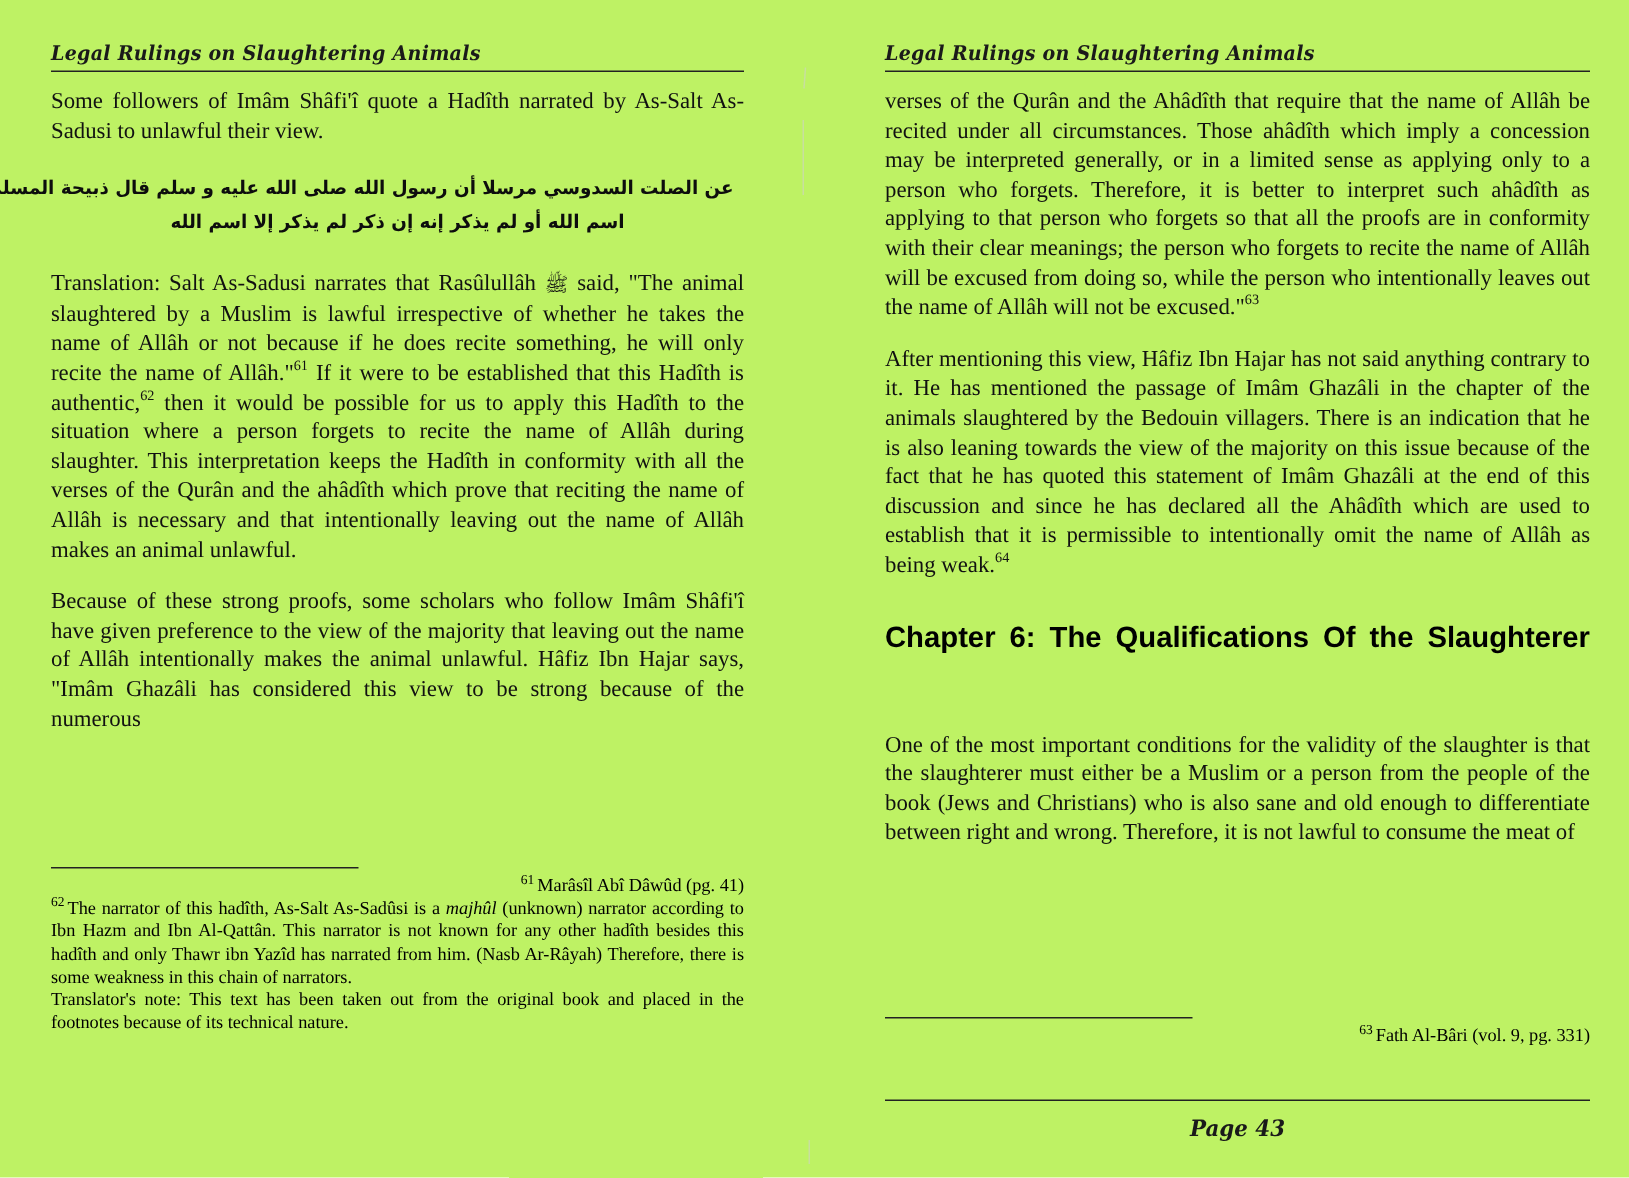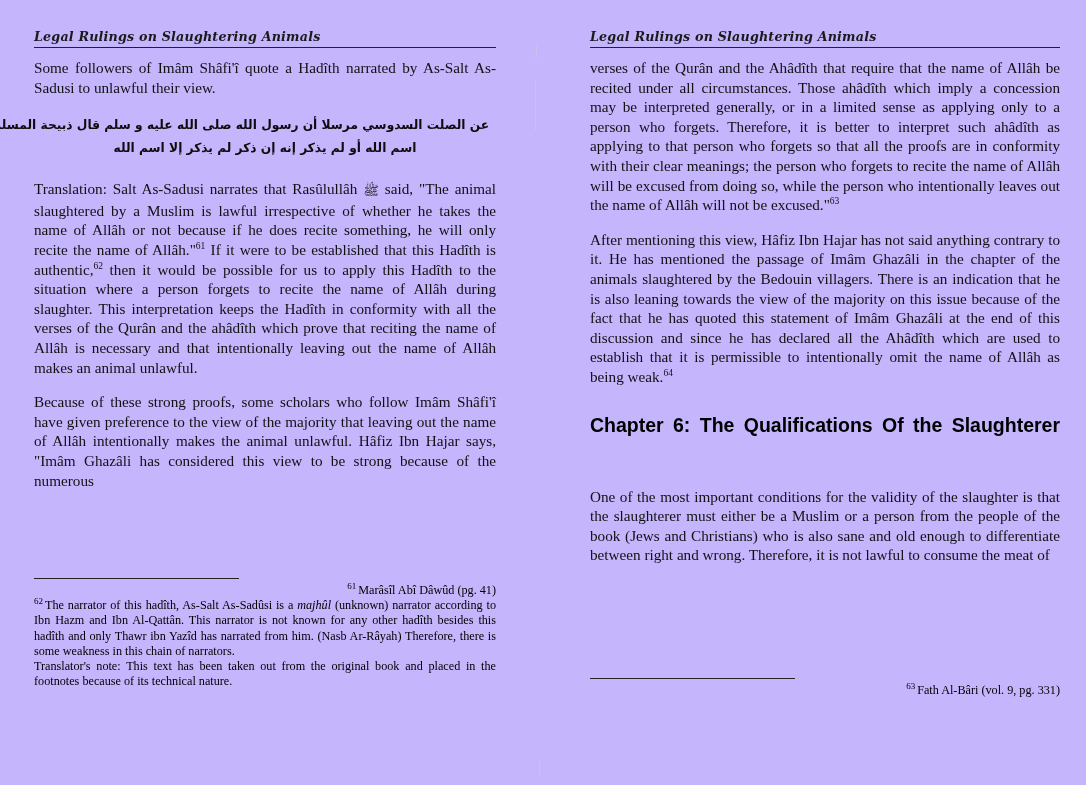--- a/index.html
+++ b/index.html
@@ -13,21 +13,21 @@
     position: relative;
     overflow: hidden;
     font-family: "Liberation Serif", "DejaVu Serif", serif;
     color: #000000;
   }
 
   
   #scan-sheet {
     position: absolute;
     inset: 0;
-    background: #c4b5fd;
+    background: #bef264;
   }
 
   
   .gutter-artifact {
     position: absolute;
     background: #cfcfcf;
     opacity: .55;
   }
   #gutter-mark-top   { left: 536px; top: 45px;  width: 1px; height: 14px; transform: rotate(4deg); }
   #gutter-mark-mid   { left: 535px; top: 80px;  width: 1px; height: 50px; }
@@ -238,16 +238,20 @@
 
       <p class="body-text tight">One of the most important conditions for the validity of the slaughter is that the slaughterer must either be a Muslim or a person from the people of the book (Jews and Christians) who is also sane and old enough to differentiate between right and wrong. Therefore, it is not lawful to consume the meat of</p>
 
     </div>
 
     <div class="footnotes" style="top: 678px;">
       <div class="footnote-rule"></div>
       <p class="footnote single"><sup class="fn-marker">63</sup><span>Fath Al-Bâri (vol. 9, pg. 331)</span></p>
     </div>
 
+    <div class="page-footer" style="top: 733px;">
+      <div class="footer-rule"></div>
+      <div class="footer-number">Page 43</div>
+    </div>
 
   </div>
 
 </div>
 
 </body></html>

